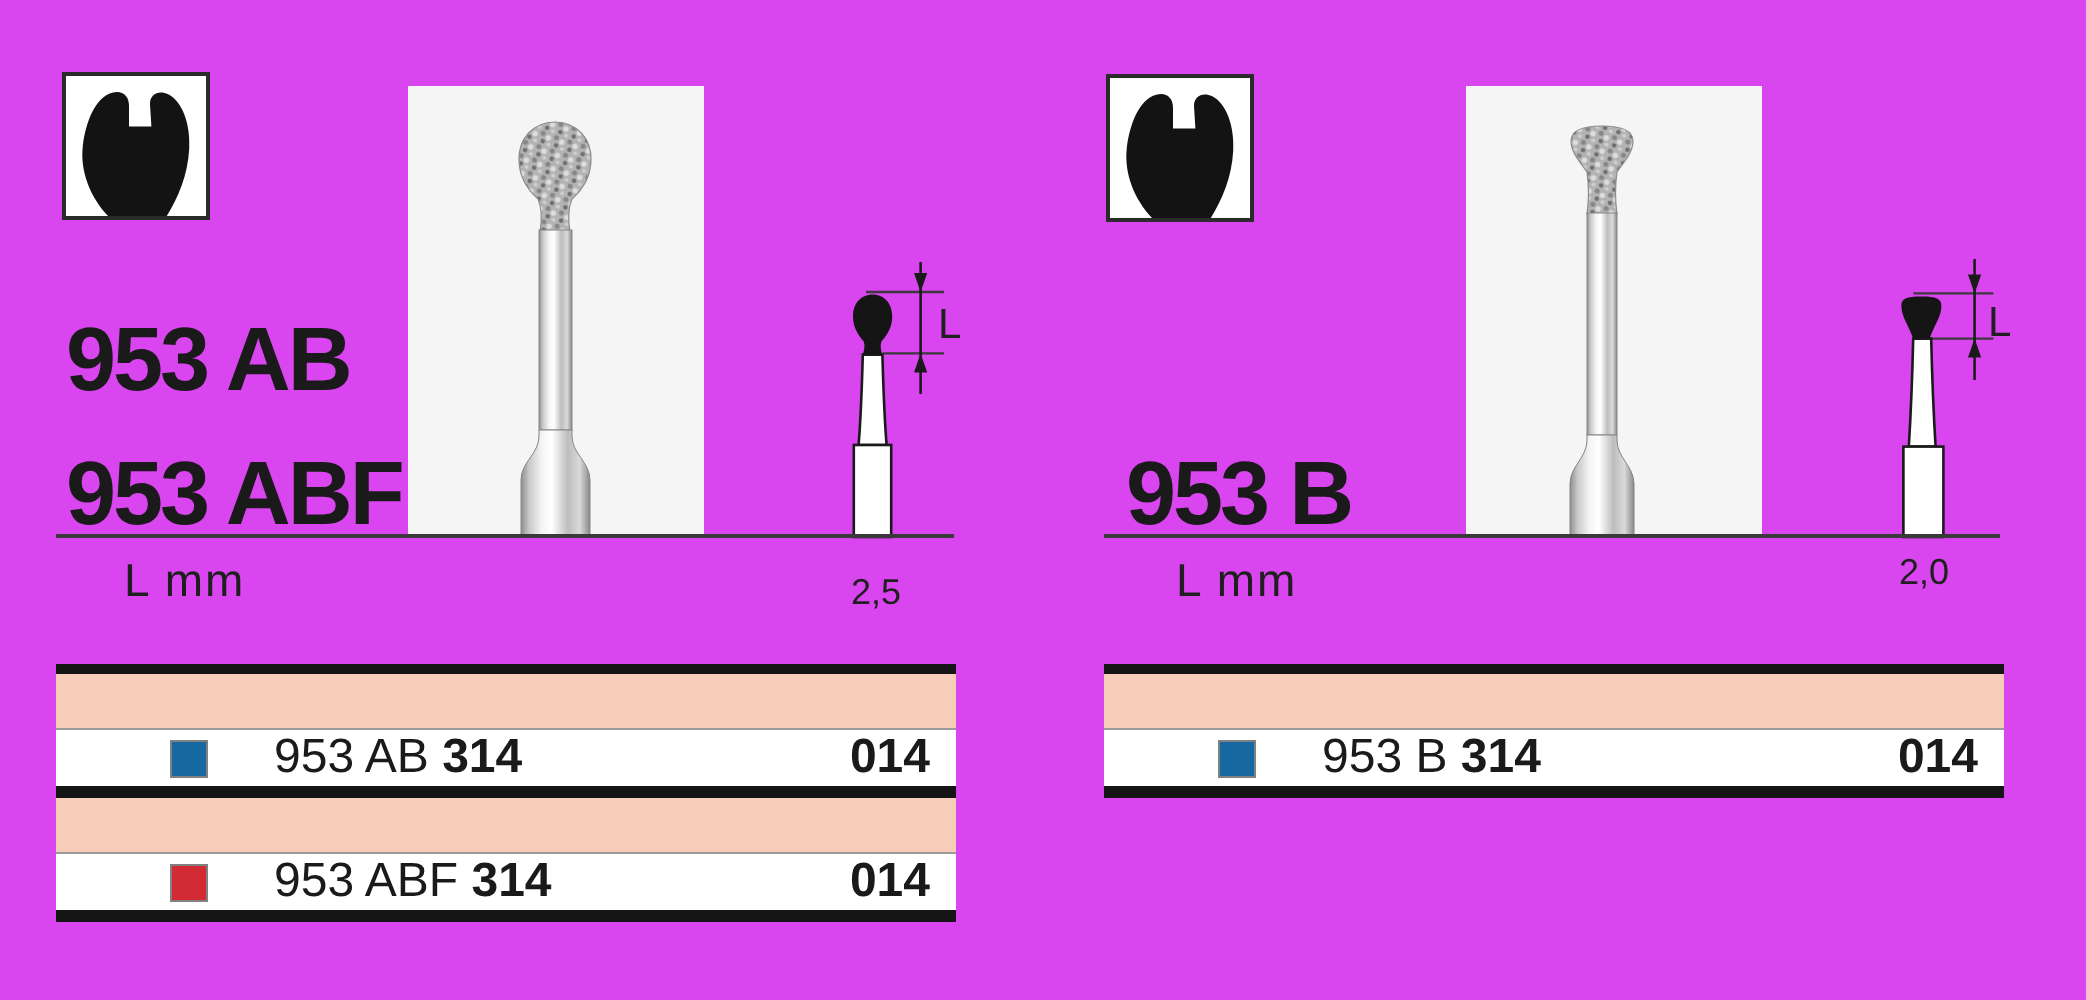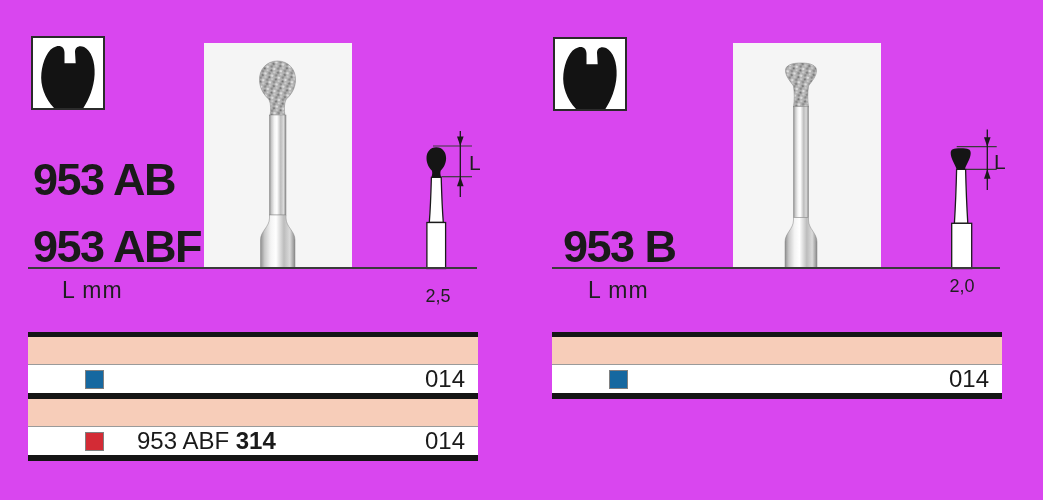--- a/index.html
+++ b/index.html
@@ -21,21 +21,21 @@
   .dim-label{font-size:21px;color:#1f1f1f;}
   .photo-bg{width:148px;height:225px;}
   .dtable{width:450px;}
   .tline{height:5px;background:#151515;}
   .tline.thick{height:6px;}
   .band{height:27px;border-bottom:1px solid #9a9a9a;}
   .trow{height:28px;display:flex;align-items:center;background:#ffffff;}
   .swatch{width:19px;height:19px;margin-left:57px;border:1px solid #808080;box-sizing:border-box;flex:0 0 auto;}
   .code{margin-left:33px;font-size:24px;color:#1a1a1a;white-space:nowrap;}
   .code b{font-weight:700;}
-  .sizecode{margin-left:auto;margin-right:13px;font-size:24px;font-weight:400;color:#1a1a1a;}
+  .sizecode{margin-left:auto;margin-right:13px;font-size:24px;font-weight:700;color:#1a1a1a;}
 </style>
 </head>
 <body>
 
 <svg width="0" height="0" style="position:absolute" aria-hidden="true">
   <defs>
     <pattern id="grit" width="7" height="7" patternUnits="userSpaceOnUse" patternTransform="rotate(18)">
       <rect width="7" height="7" fill="#b3b3b3"></rect>
       <circle cx="1.6" cy="1.6" r="1.25" fill="#868686"></circle>
       <circle cx="4.8" cy="3.0" r="1.35" fill="#dddddd"></circle>
@@ -87,20 +87,21 @@
 
   <div class="abs baseline" style="left:28px;top:267px;width:449px;"></div>
   <span class="abs scale-label" style="left:30px;top:277px;">L mm</span>
   <span class="abs size-value" style="left:414px;top:286px;">2,5</span>
 
   <div class="abs dtable" style="left:28px;top:332px;">
     <div class="tline"></div>
     <div class="band" style="background: rgb(247, 205, 185);"></div>
     <div class="trow">
       <span class="swatch" style="background: rgb(22, 104, 160);"></span>
+      <span class="code"><span>953 AB</span> <b>314</b></span>
       <span class="sizecode">014</span>
     </div>
     <div class="tline thick"></div>
     <div class="band" style="background: rgb(247, 205, 185);"></div>
     <div class="trow">
       <span class="swatch" style="background: rgb(211, 43, 53);"></span>
       <span class="code"><span>953 ABF</span> <b>314</b></span>
       <span class="sizecode">014</span>
     </div>
     <div class="tline thick"></div>
@@ -135,18 +136,19 @@
 
   <div class="abs baseline" style="left:552px;top:267px;width:448px;"></div>
   <span class="abs scale-label" style="left:556px;top:277px;">L mm</span>
   <span class="abs size-value" style="left:938px;top:276px;text-align:center;">2,0</span>
 
   <div class="abs dtable" style="left:552px;top:332px;">
     <div class="tline"></div>
     <div class="band" style="background: rgb(247, 205, 185);"></div>
     <div class="trow">
       <span class="swatch" style="background: rgb(22, 104, 160);"></span>
+      <span class="code"><span>953 B</span> <b>314</b></span>
       <span class="sizecode">014</span>
     </div>
     <div class="tline thick"></div>
   </div>
 
 </div>
 
 </body></html>

